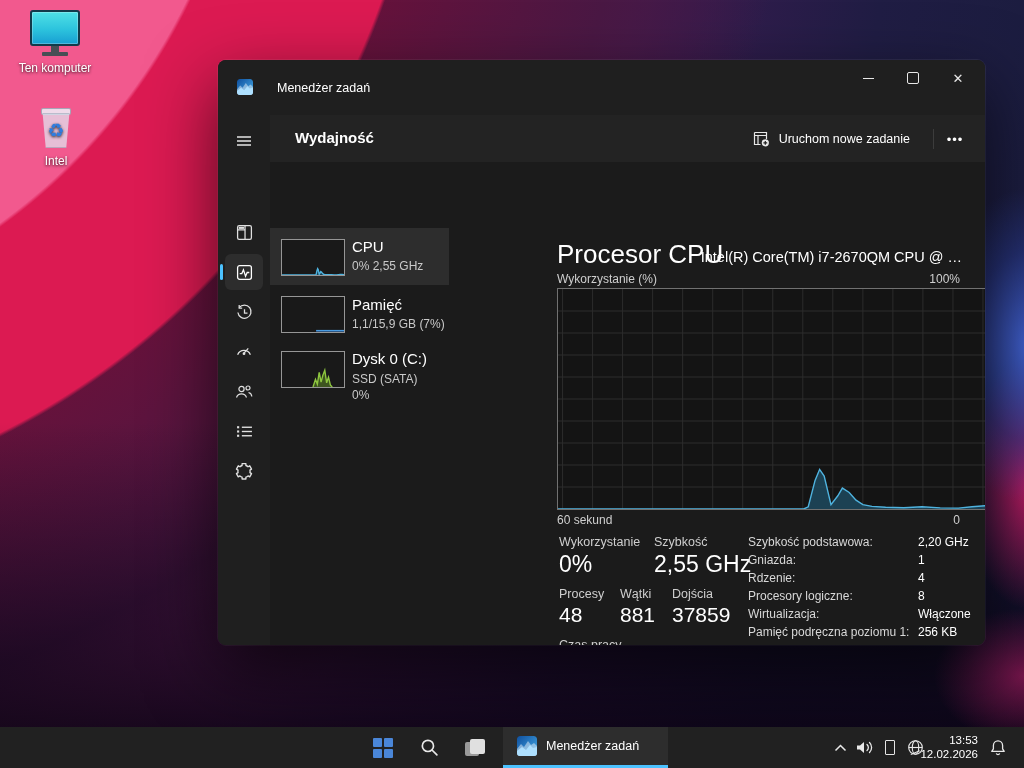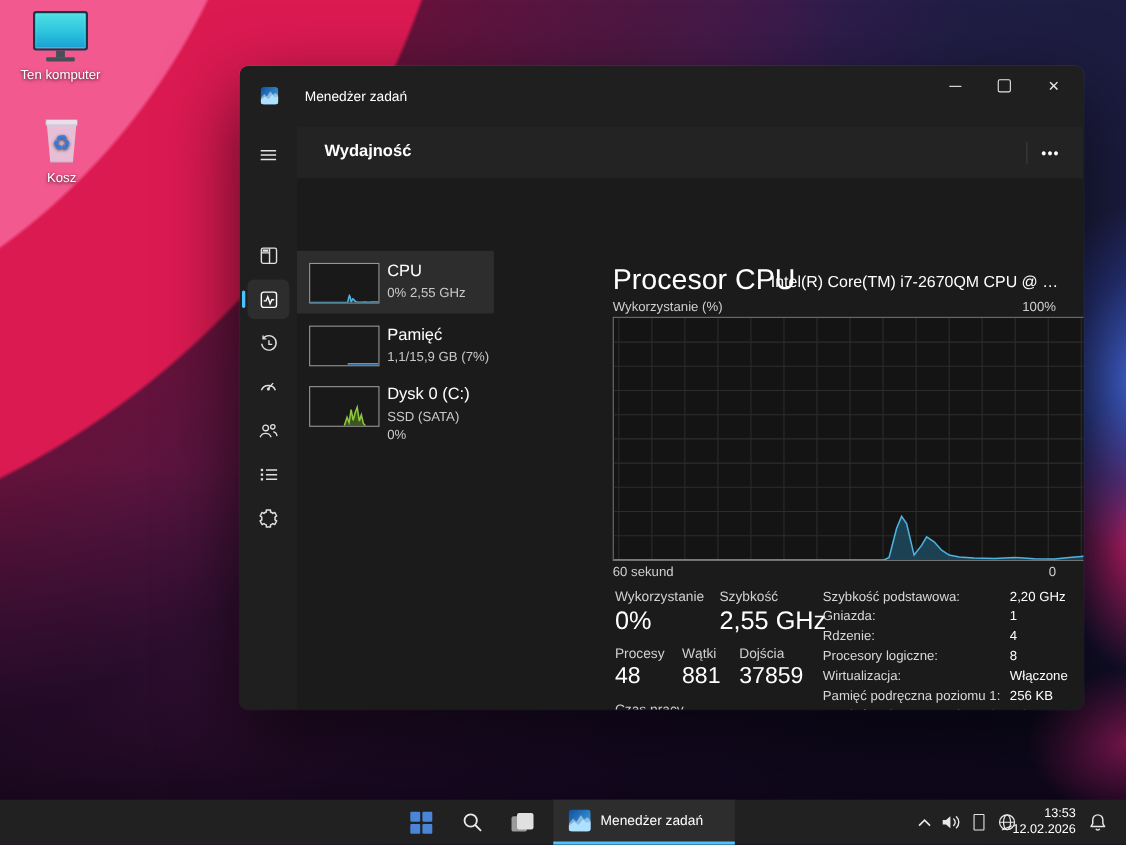--- a/index.html
+++ b/index.html
@@ -105,21 +105,21 @@
   </div>
   <div style="margin-top:5px;">Ten komputer</div>
 </div>
 <div class="desk-ico" style="left:11px;top:108px;">
   <div class="bin">
     <div class="bin-rim"></div>
     <div class="bin-body">
         <span class="recycle-glyph">♻</span>
       </div>
   </div>
-  <div style="margin-top:6px;">Kosz</div>
+  <div style="margin-top:6px;">Intel</div>
 </div>
 
 <div class="window">
 
   <div class="titlebar">
     <svg class="tm-ico" style="left:19px;top:19px;" width="16" height="16" viewBox="0 0 20 20">
       <rect width="20" height="20" rx="3" fill="url(#tmg1)"></rect>
       <path d="M0 13 L4 8 L7 11 L11 5 L14 9 L17 7 L20 10 L20 20 L0 20 Z" fill="rgba(255,255,255,.45)"></path>
       <path d="M0 15 L5 11 L9 14 L13 9 L16 12 L20 11 L20 20 L0 20 Z" fill="#aee0ff"></path>
       <defs>
@@ -214,20 +214,36 @@
       <svg width="18" height="18" viewBox="0 0 16 16">
         <path d="M6.3 1.5 h3.4 l0 1.6 a5.4 5.4 0 0 1 1.9 1.1 l1.5-.8 1.6 2.9 -1.4.9 a5.4 5.4 0 0 1 0 2.2 l1.4.9 -1.6 2.9 -1.5-.8 a5.4 5.4 0 0 1 -1.9 1.1 l0 1.6 h-3.4 l0-1.6 a5.4 5.4 0 0 1 -1.9-1.1 l-1.5.8 -1.6-2.9 1.4-.9 a5.4 5.4 0 0 1 0-2.2 l-1.4-.9 1.6-2.9 1.5.8 a5.4 5.4 0 0 1 1.9-1.1 z" fill="none" stroke="#e0e0e0" stroke-width="1.2" stroke-linejoin="round"></path>
       </svg>
     </div>
 
   </div>
 
   <div class="content">
     <div class="page-head">
       <span class="page-title">Wydajność</span>
+      <div class="runtask">
+        <svg width="17" height="16" viewBox="0 0 17 16">
+          <g fill="none" stroke="#e8e8e8" stroke-width="1.2">
+            <path d="M1.5 1.5 h12 v6.5"></path>
+              <path d="M1.5 1.5 v12 h6"></path>
+              <line x1="1.5" y1="4.5" x2="13.5" y2="4.5"></line>
+              <line x1="5" y1="4.5" x2="5" y2="13.5"></line>
+          </g>
+          <circle cx="12.3" cy="11.8" r="3.6" fill="#e8e8e8"></circle>
+          <g stroke="#1f1f1f" stroke-width="1.2">
+              <line x1="12.3" y1="9.9" x2="12.3" y2="13.7"></line>
+              <line x1="10.4" y1="11.8" x2="14.2" y2="11.8"></line>
+            </g>
+        </svg>
+        <span>Uruchom nowe zadanie</span>
+      </div>
       <div class="head-sep"></div>
       <div class="more-btn">
           <span>•••</span>
         </div>
     </div>
 
     <div class="tile sel" style="top:113px;height:57px;">
       <div class="thumb">
           <div id="spark-cpu" style="width:100%;height:100%;">
             <svg viewBox="0 0 100 100" preserveAspectRatio="none" style="width: 100%; height: 100%; display: block;">

